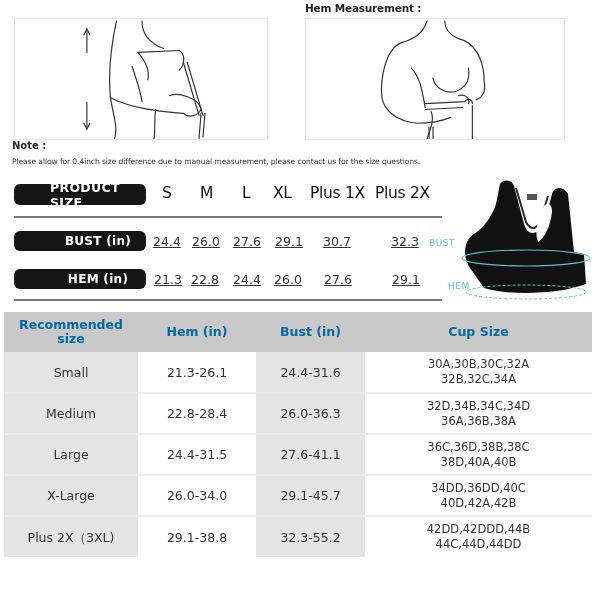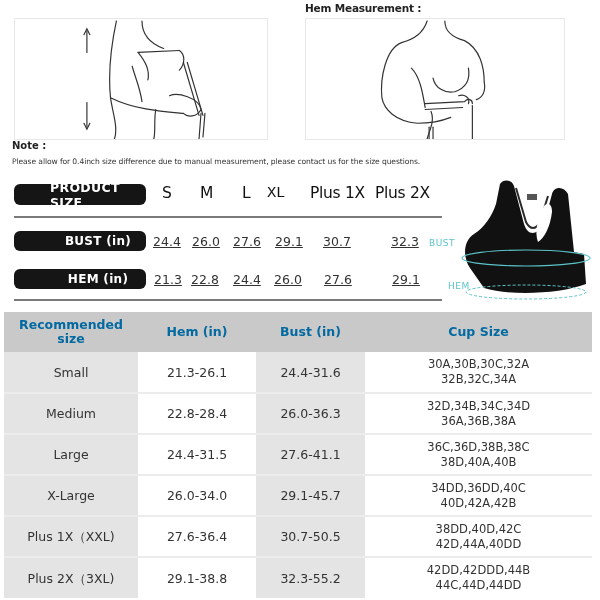--- a/index.html
+++ b/index.html
@@ -78,21 +78,21 @@
   </svg>
 </div>
 
 <div class="note-title">Note :</div>
 <div class="note-text">Please allow for 0.4inch size difference due to manual measurement, please contact us for the size questions.</div>
 
 <div class="pill" style="left:14px; top:184px; width:132px; height:21px; font-size:12.5px;">PRODUCT SIZE</div>
 <div class="size-hdr" style="left:162px;">S</div>
 <div class="size-hdr" style="left:200px;">M</div>
 <div class="size-hdr" style="left:242px;">L</div>
-<div class="size-hdr" style="left:267px;font-family:Liberation Mono, monospace;">XL</div>
+<div class="size-hdr" style="left:273px;">XL</div>
 <div class="size-hdr" style="left:310px;">Plus 1X</div>
 <div class="size-hdr" style="left:375px;">Plus 2X</div>
 
 <div class="hr" style="top:216px;"></div>
 
 <div class="pill" style="left:14px; top:231px; width:132px; height:20px;">BUST (in)</div>
 <div class="meas-val" style="left:153px; top:234px;">24.4</div>
 <div class="meas-val" style="left:192px; top:234px;">26.0</div>
 <div class="meas-val" style="left:233px; top:234px;">27.6</div>
 <div class="meas-val" style="left:275px; top:234px;">29.1</div>
@@ -168,29 +168,20 @@
     <tr>
       <td class="shade">X-Large</td>
       <td>26.0-34.0</td>
       <td class="shade">29.1-45.7</td>
       <td class="cup">
         <div>34DD,36DD,40C</div>
         <div>40D,42A,42B</div>
       </td>
     </tr>
     <tr>
-      <td class="shade">Plus 1X（XXL)</td>
-      <td>27.6-36.4</td>
-      <td class="shade">30.7-50.5</td>
-      <td class="cup">
-        <div>38DD,40D,42C</div>
-        <div>42D,44A,40DD</div>
-      </td>
-    </tr>
-    <tr>
       <td class="shade">Plus 2X（3XL)</td>
       <td>29.1-38.8</td>
       <td class="shade">32.3-55.2</td>
       <td class="cup">
         <div>42DD,42DDD,44B</div>
         <div>44C,44D,44DD</div>
       </td>
     </tr>
   </tbody>
 </table>

